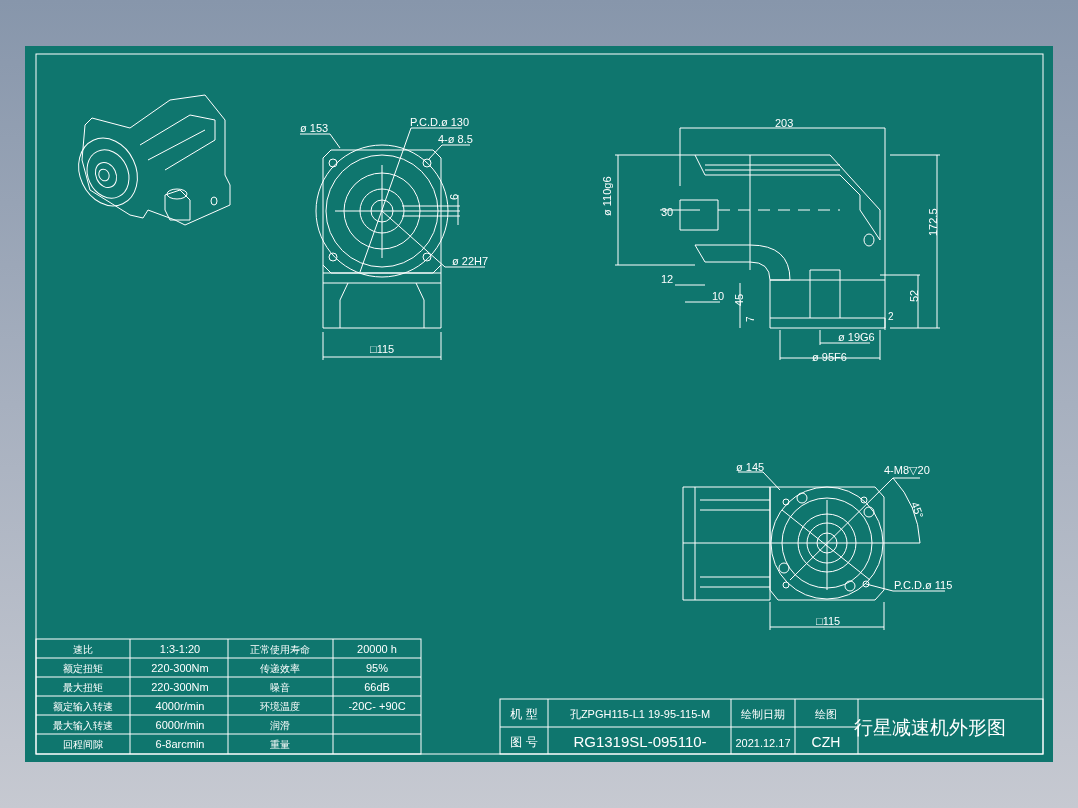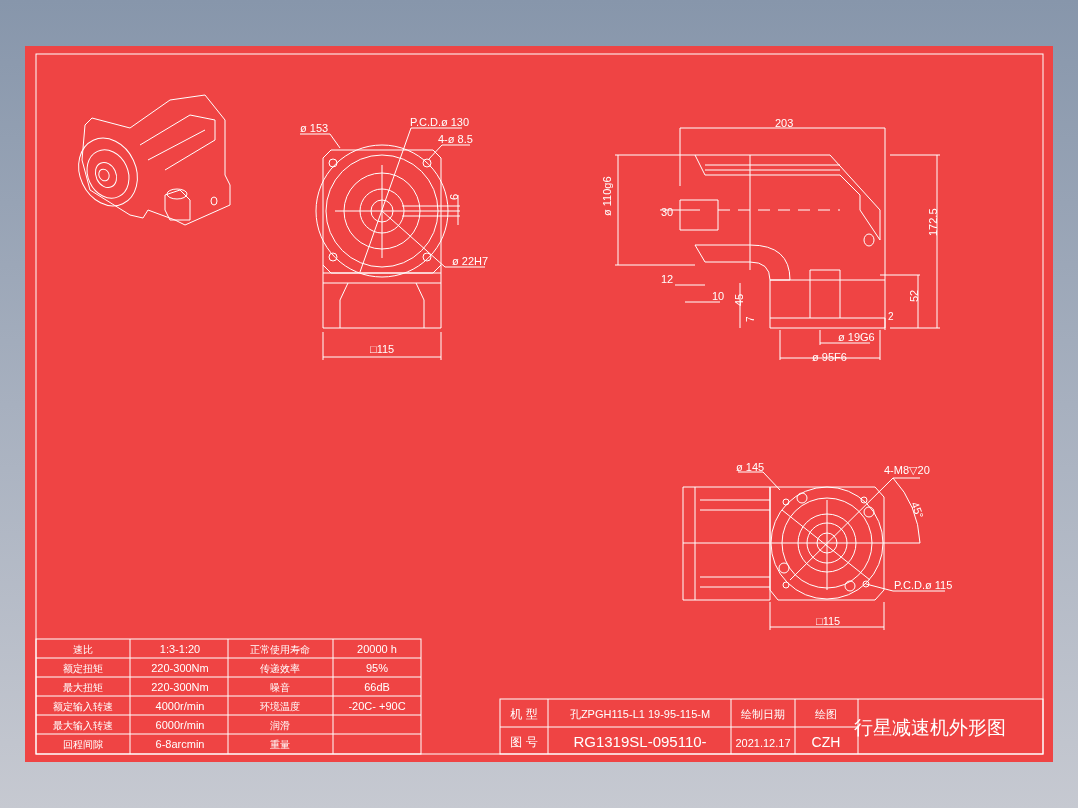--- a/index.html
+++ b/index.html
@@ -1,17 +1,17 @@
 <!DOCTYPE html>
 <html><head>
 <meta charset="utf-8">
 <style>
   html,body{margin:0;padding:0;}
   body{width:1078px;height:808px;overflow:hidden;background:linear-gradient(180deg,#8796ab 0%,#a7b0bf 50%,#c6c9d1 100%);font-family:"Liberation Sans",sans-serif;position:relative;}
-  #canvas{position:absolute;left:25px;top:46px;width:1028px;height:716px;background:#ef4444;}
+  #canvas{position:absolute;left:25px;top:46px;width:1028px;height:716px;background:#0f766e;}
   #drawing{position:absolute;left:0;top:0;}
   svg text{font-family:"Liberation Sans",sans-serif;fill:#fff;}
   .ln{stroke:#fff;stroke-width:1;fill:none;}
 </style>
 </head>
 <body>
 
 <div id="canvas">
 <svg id="drawing" width="1028" height="716" viewBox="25 46 1028 716">
 

